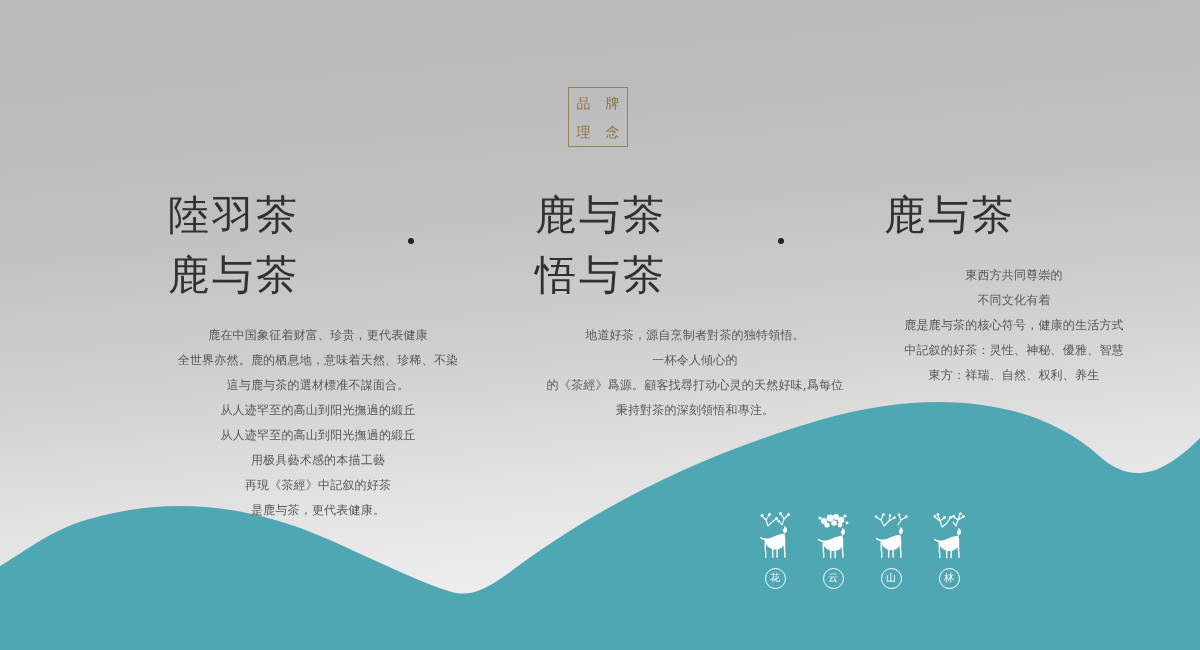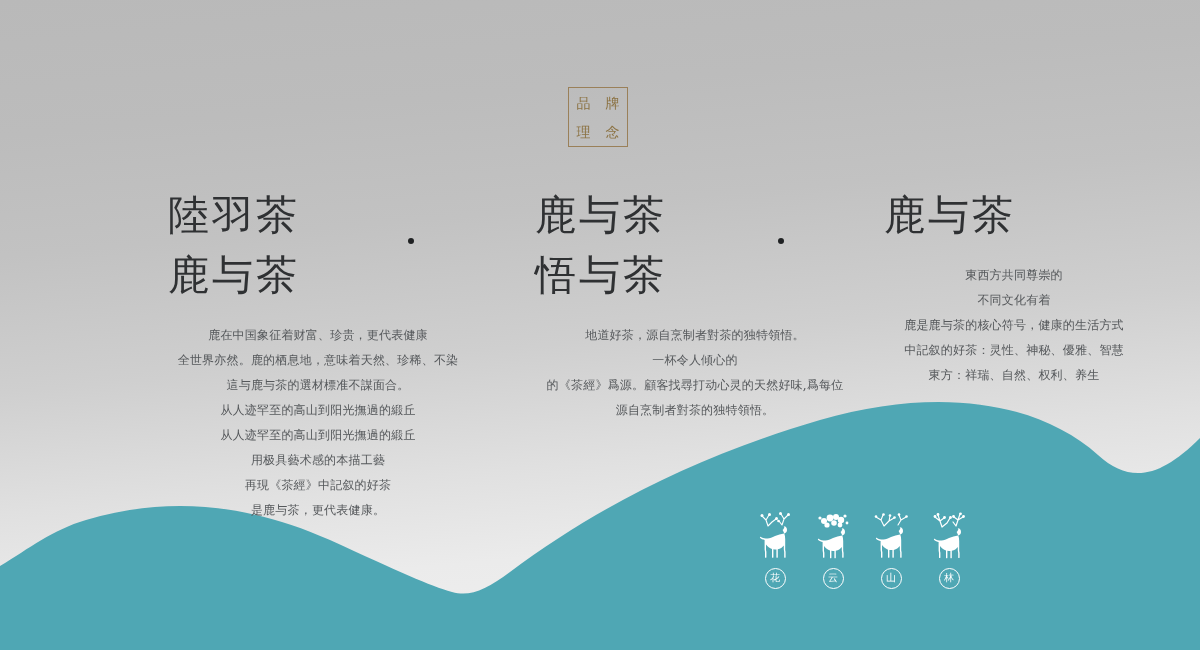--- a/index.html
+++ b/index.html
@@ -188,21 +188,21 @@
 
     <div class="col col-2">
       <div class="headline">
         <span class="line">鹿与茶</span>
         <span class="line">悟与茶</span>
       </div>
       <div class="body-copy">
         <span class="line">地道好茶，源自烹制者對茶的独特領悟。</span>
         <span class="line">一杯令人傾心的</span>
         <span class="line">的《茶經》爲源。顧客找尋打动心灵的天然好味,爲每位</span>
-        <span class="line">源自烹制者對茶的独特領悟。</span>
+        <span class="line">秉持對茶的深刻領悟和專注。</span>
       </div>
     </div>
 
     <div class="col col-3">
       <div class="headline">
         <span class="line">鹿与茶</span>
       </div>
       <div class="body-copy">
         <span class="line">東西方共同尊崇的</span>
         <span class="line">不同文化有着</span>

